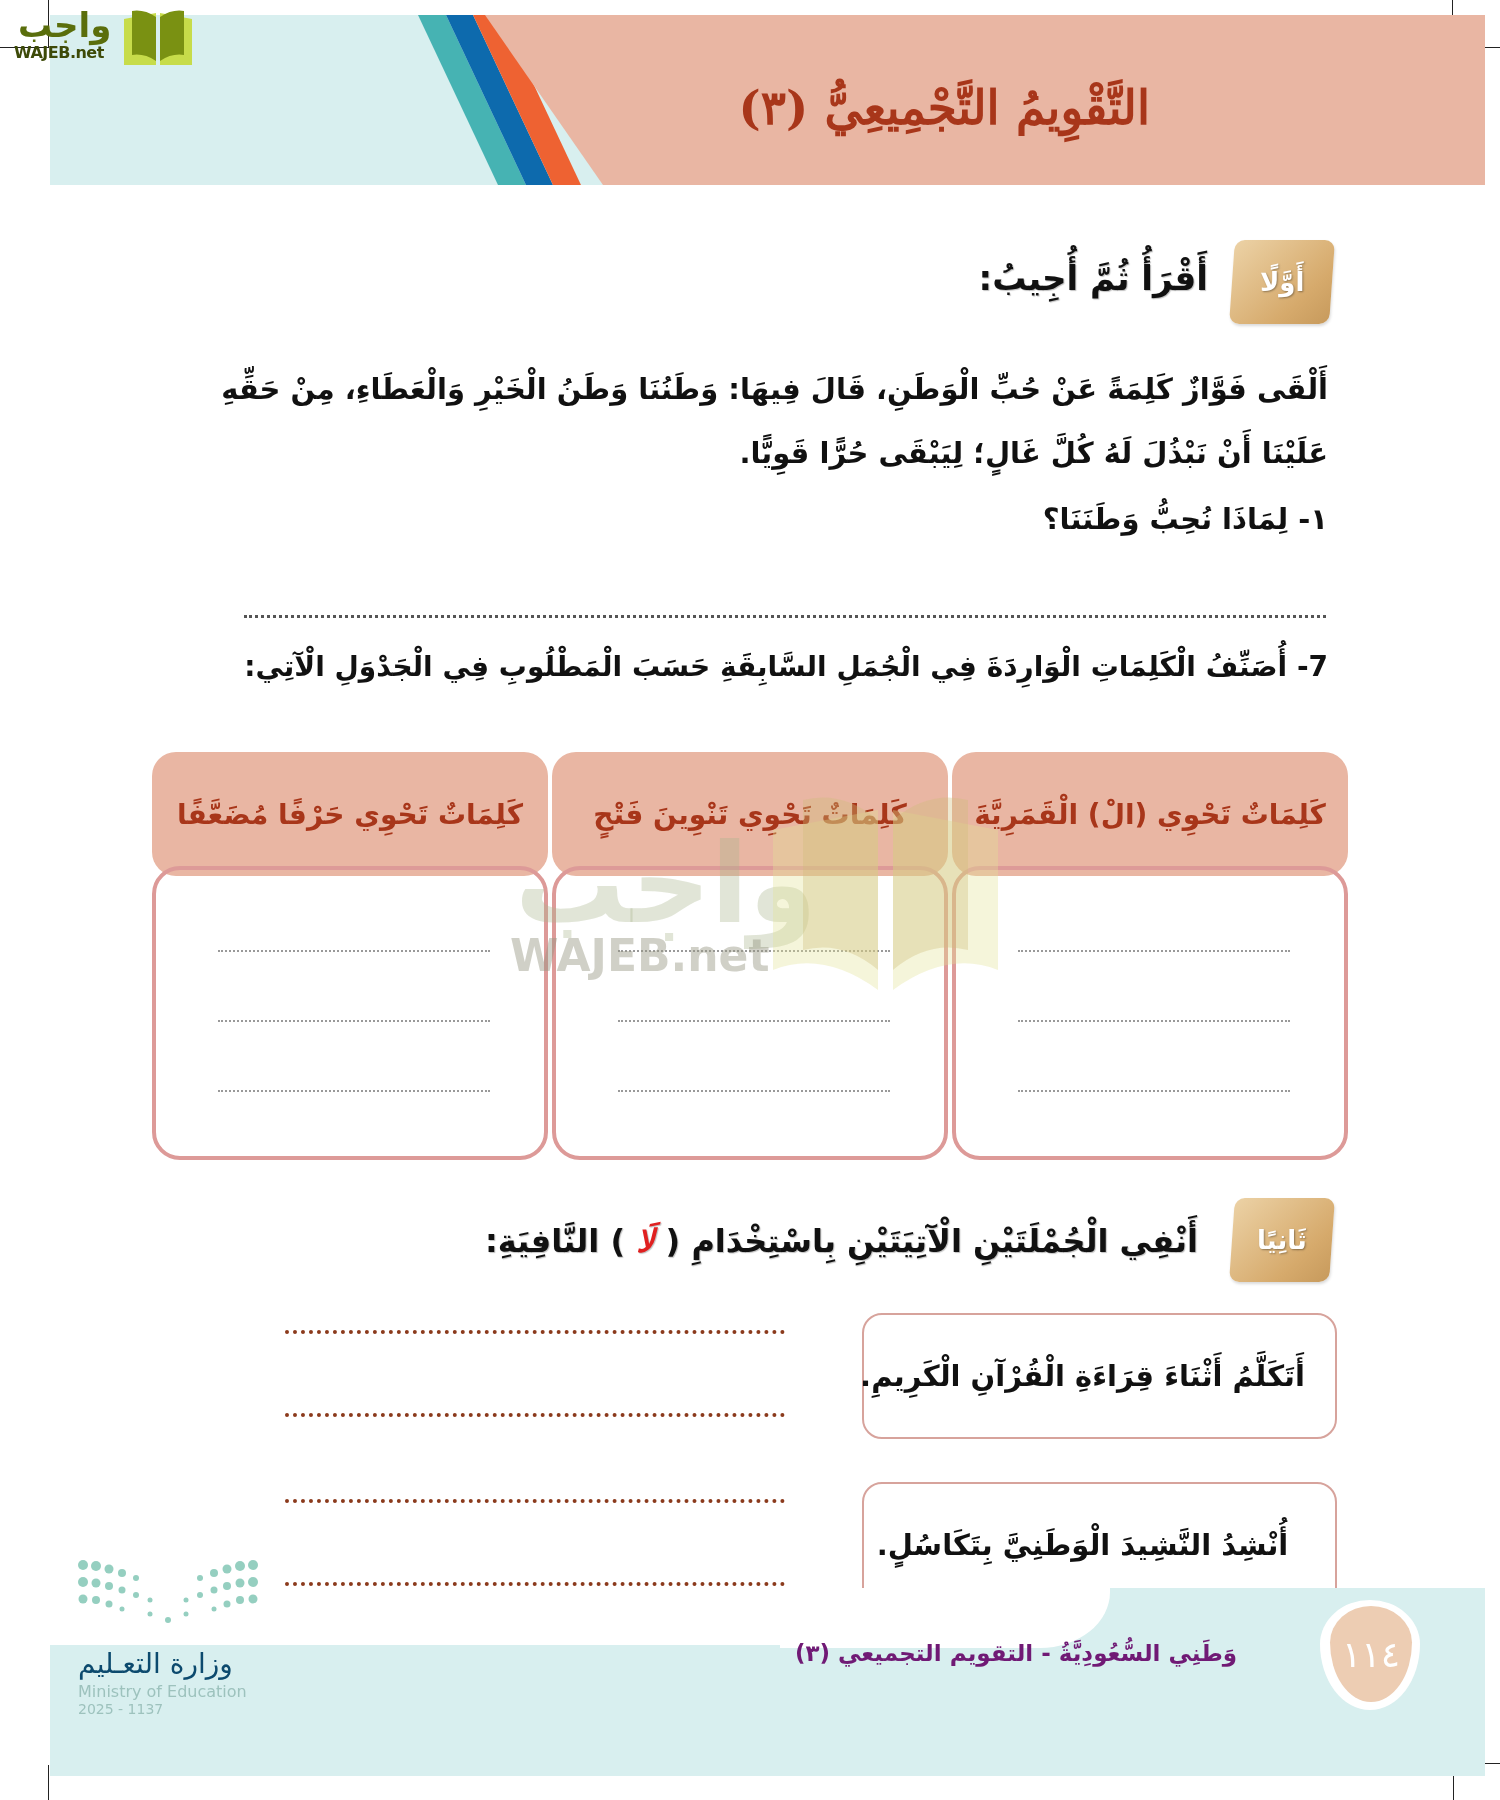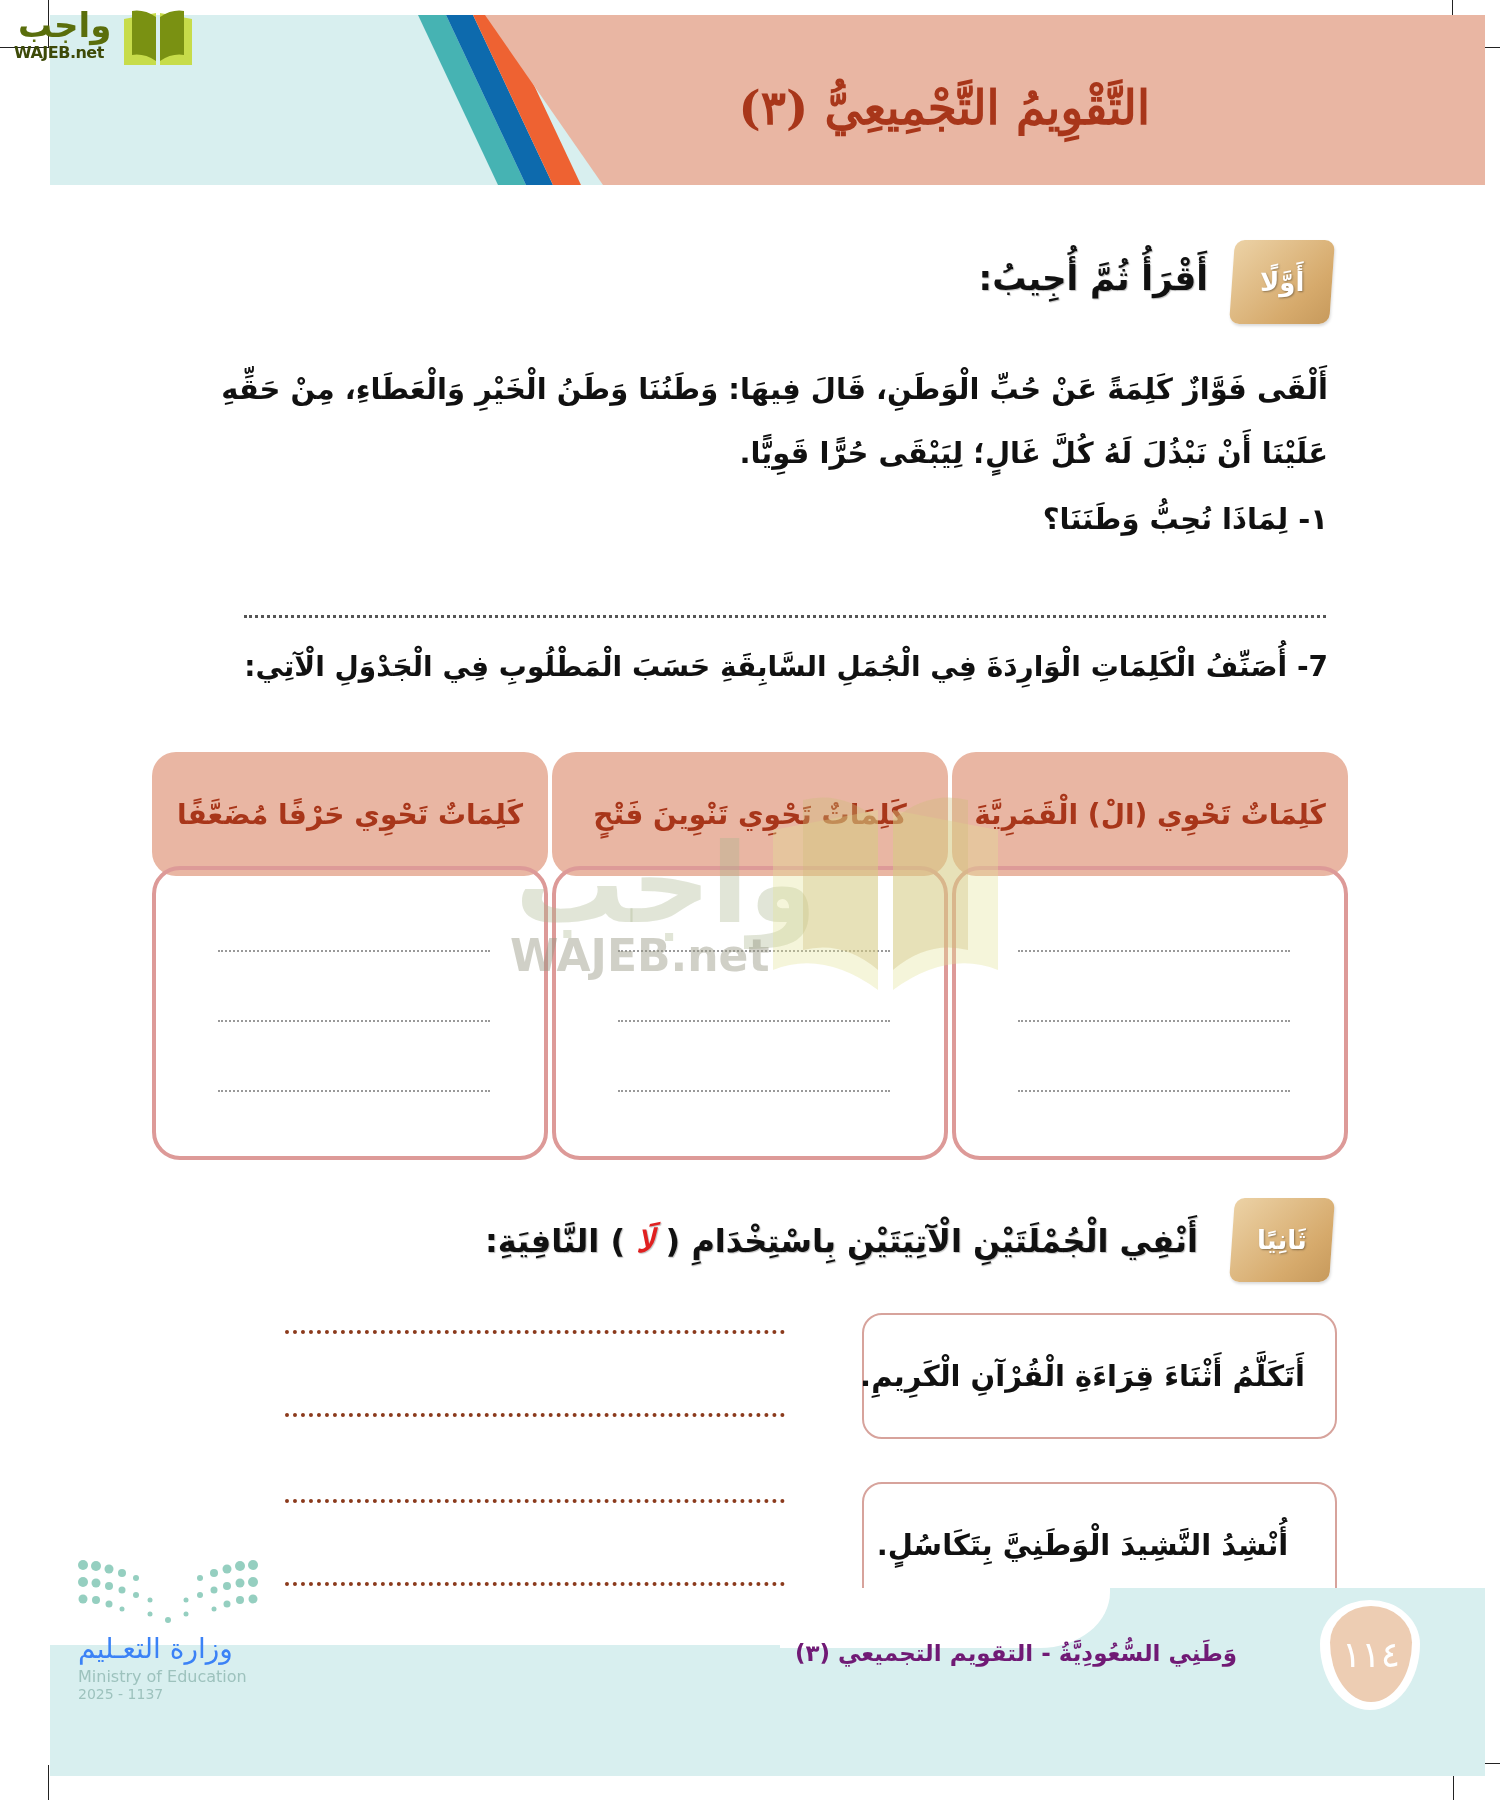--- a/index.html
+++ b/index.html
@@ -50,21 +50,21 @@
 
   
   .footer-band { position: absolute; left: 50px; top: 1645px; width: 1435px; height: 131px; background: #d8efef; }
   .footer-wave { position: absolute; left: 780px; top: 1588px; width: 705px; height: 60px; background: #d8efef; border-top-left-radius: 80px 60px; }
   .footer-wave-white { position: absolute; left: 780px; top: 1588px; width: 330px; height: 60px; background: #fff; border-bottom-right-radius: 70px 56px; }
   .footer-title { position: absolute; left: 795px; top: 1640px; direction: rtl; font-weight: bold; font-size: 23px; color: #701a75; white-space: nowrap; }
   .page-num-wrap { position: absolute; left: 1320px; top: 1600px; width: 100px; height: 110px; background: #fff; border-radius: 50% 50% 50% 50% / 40% 40% 60% 60%; }
   .page-num { position: absolute; left: 1330px; top: 1606px; width: 82px; height: 96px; background: #edcdb3; border-radius: 50% 50% 50% 50% / 38% 38% 62% 62%; display: flex; align-items: center; justify-content: center; font-weight: normal; font-size: 36px; color: #fff; }
   .moe { position: absolute; left: 78px; top: 1560px; width: 200px; }
   .moe-dots { width: 180px; height: 64px; }
-  .moe-ar { font-size: 28px; color: #3b82f6; direction: rtl; text-align: left; margin-top: 4px; }
+  .moe-ar { font-size: 28px; color: #0c4a6e; direction: rtl; text-align: left; margin-top: 19px; }
   .moe-en { font-size: 16px; color: #9dc2bd; margin-top: 2px; }
   .moe-year { font-size: 14px; color: #9dc2bd; }
 </style>
 </head>
 <body>
 
 <div class="crop" style="left:0;top:47px;width:48px;height:1px;"></div>
 <div class="crop" style="left:48px;top:0;width:1px;height:48px;"></div>
 <div class="crop" style="left:1452px;top:0;width:1px;height:35px;"></div>
 <div class="crop" style="left:1465px;top:47px;width:35px;height:1px;"></div>

